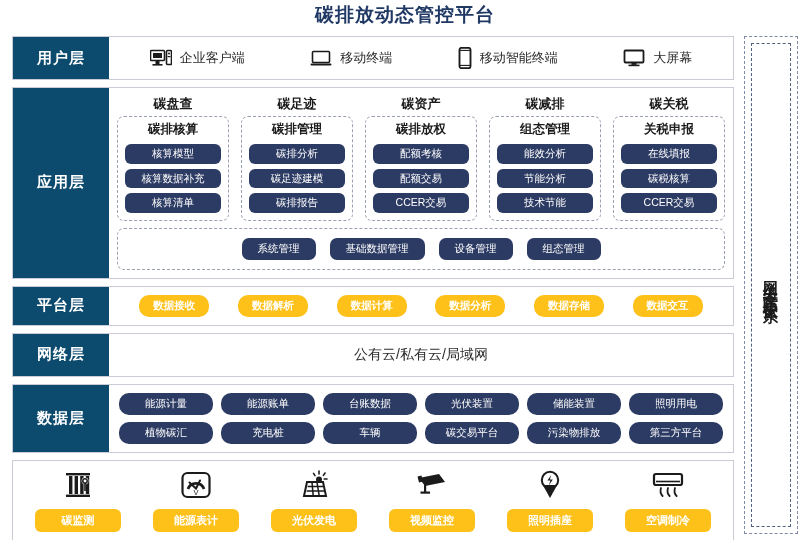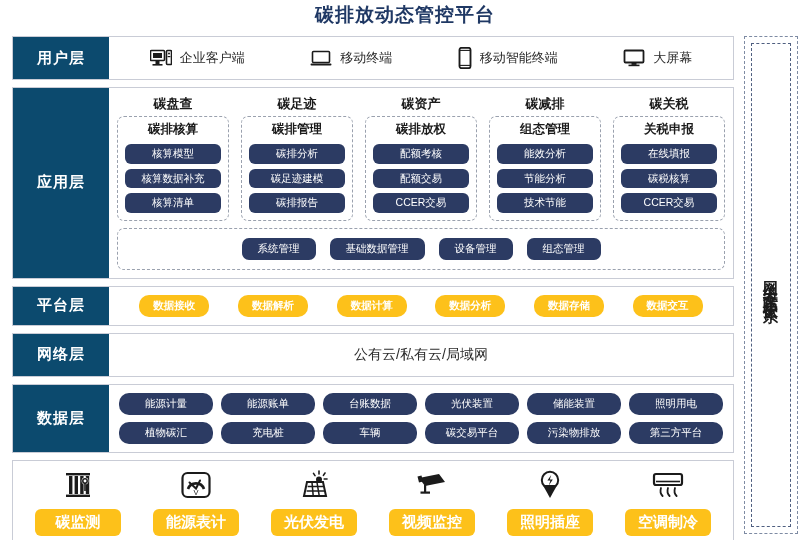--- a/index.html
+++ b/index.html
@@ -127,21 +127,21 @@
     background:#2C3B63;color:#ffffff;font-size:10.5px;
     border-radius:10px;padding:4px 4px;text-align:center;white-space:nowrap;
   }
 
   
   .sense-body{flex-direction:column;align-items:stretch;justify-content:center;padding:6px 10px 8px 10px;}
   .sense-row{display:flex;justify-content:space-between;gap:8px;align-items:flex-end;}
   .sense-item{flex:1 1 0;display:flex;flex-direction:column;align-items:center;gap:6px;}
   .sense-icon{height:36px;display:flex;align-items:center;justify-content:center;}
   .sense-label{
-    background:#FDC11A;color:#ffffff;font-size:15px;font-weight:bold;
+    background:#FDC11A;color:#ffffff;font-size:11px;font-weight:bold;
     border-radius:6px;padding:4px 0;width:86px;text-align:center;white-space:nowrap;
   }
 
   
   .security-outer{
     position:absolute;left:744px;top:36px;width:54px;height:498px;
     border:1px dashed #7e8ba3;
     box-sizing:border-box;
   }
   .security-inner{

